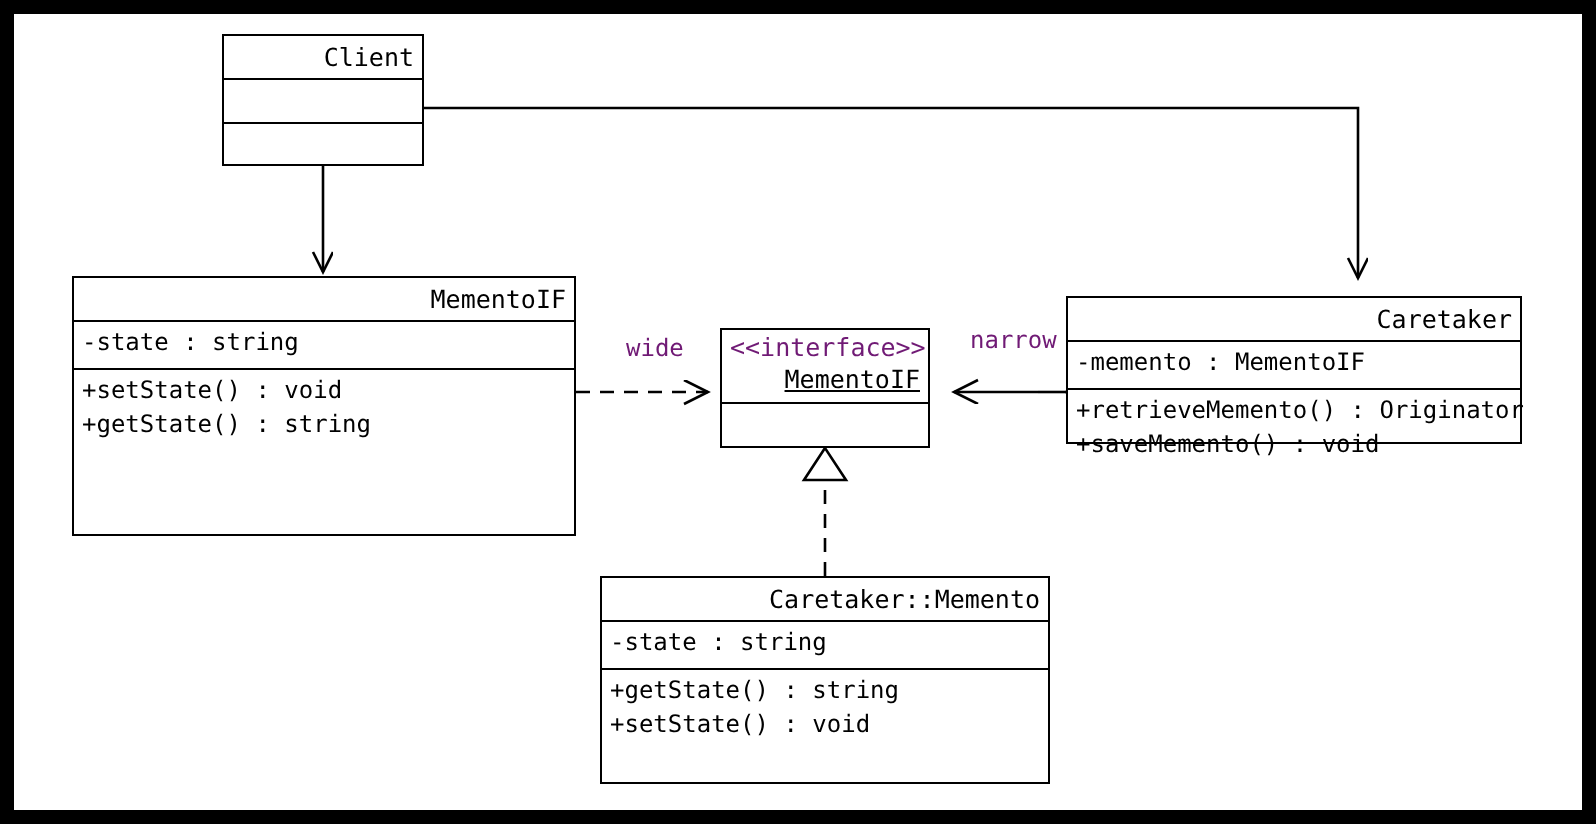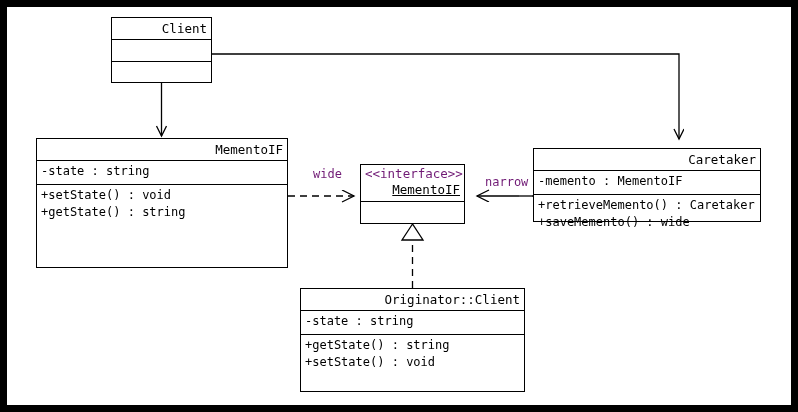--- a/index.html
+++ b/index.html
@@ -122,21 +122,21 @@
         <polygon points="526,189 536,182.5 546,189 536,195.5" fill="#ffffff" stroke="#000000" stroke-width="1.3"></polygon>
       </g>
 
       <g>
         <line x1="405.5" y1="281" x2="405.5" y2="233" stroke="#000000" stroke-width="1.3" stroke-dasharray="7,5"></line>
         <polygon points="405.5,217 395,233 416,233" fill="#ffffff" stroke="#000000" stroke-width="1.3"></polygon>
       </g>
     </svg>
 
     <div class="edge-label" style="left:306px; top:160px;">wide</div>
-    <div class="edge-label" style="left:478px; top:156px;margin-top:12px;">narrow</div>
+    <div class="edge-label" style="left:478px; top:156px;">narrow</div>
 
     <div class="uml-box" style="left:104px; top:10px; width:101px; height:66px;">
       <div class="compartment" style="height:22px;">
         <div class="cls-name">Client</div>
       </div>
       <div class="compartment empty-compartment"></div>
       <div class="compartment last empty-compartment"></div>
     </div>
 
     <div class="uml-box" style="left:29px; top:131px; width:252px; height:130px;">
@@ -161,28 +161,28 @@
     </div>
 
     <div class="uml-box" style="left:526px; top:141px; width:228px; height:74px;">
       <div class="compartment" style="height:22px;">
         <div class="cls-name">Caretaker</div>
       </div>
       <div class="compartment" style="height:24px;">
         <div class="member">-memento : MementoIF</div>
       </div>
       <div class="compartment last">
-        <div class="member">+retrieveMemento() : Caretaker</div>
-        <div class="member">+saveMemento() : wide</div>
+        <div class="member">+retrieveMemento() : Originator</div>
+        <div class="member">+saveMemento() : void</div>
       </div>
     </div>
 
     <div class="uml-box" style="left:293px; top:281px; width:225px; height:104px;">
       <div class="compartment" style="height:22px;">
-        <div class="cls-name">Originator::Client</div>
+        <div class="cls-name">Caretaker::Memento</div>
       </div>
       <div class="compartment" style="height:24px;">
         <div class="member">-state : string</div>
       </div>
       <div class="compartment last">
         <div class="member">+getState() : string</div>
         <div class="member">+setState() : void</div>
       </div>
     </div>
 

